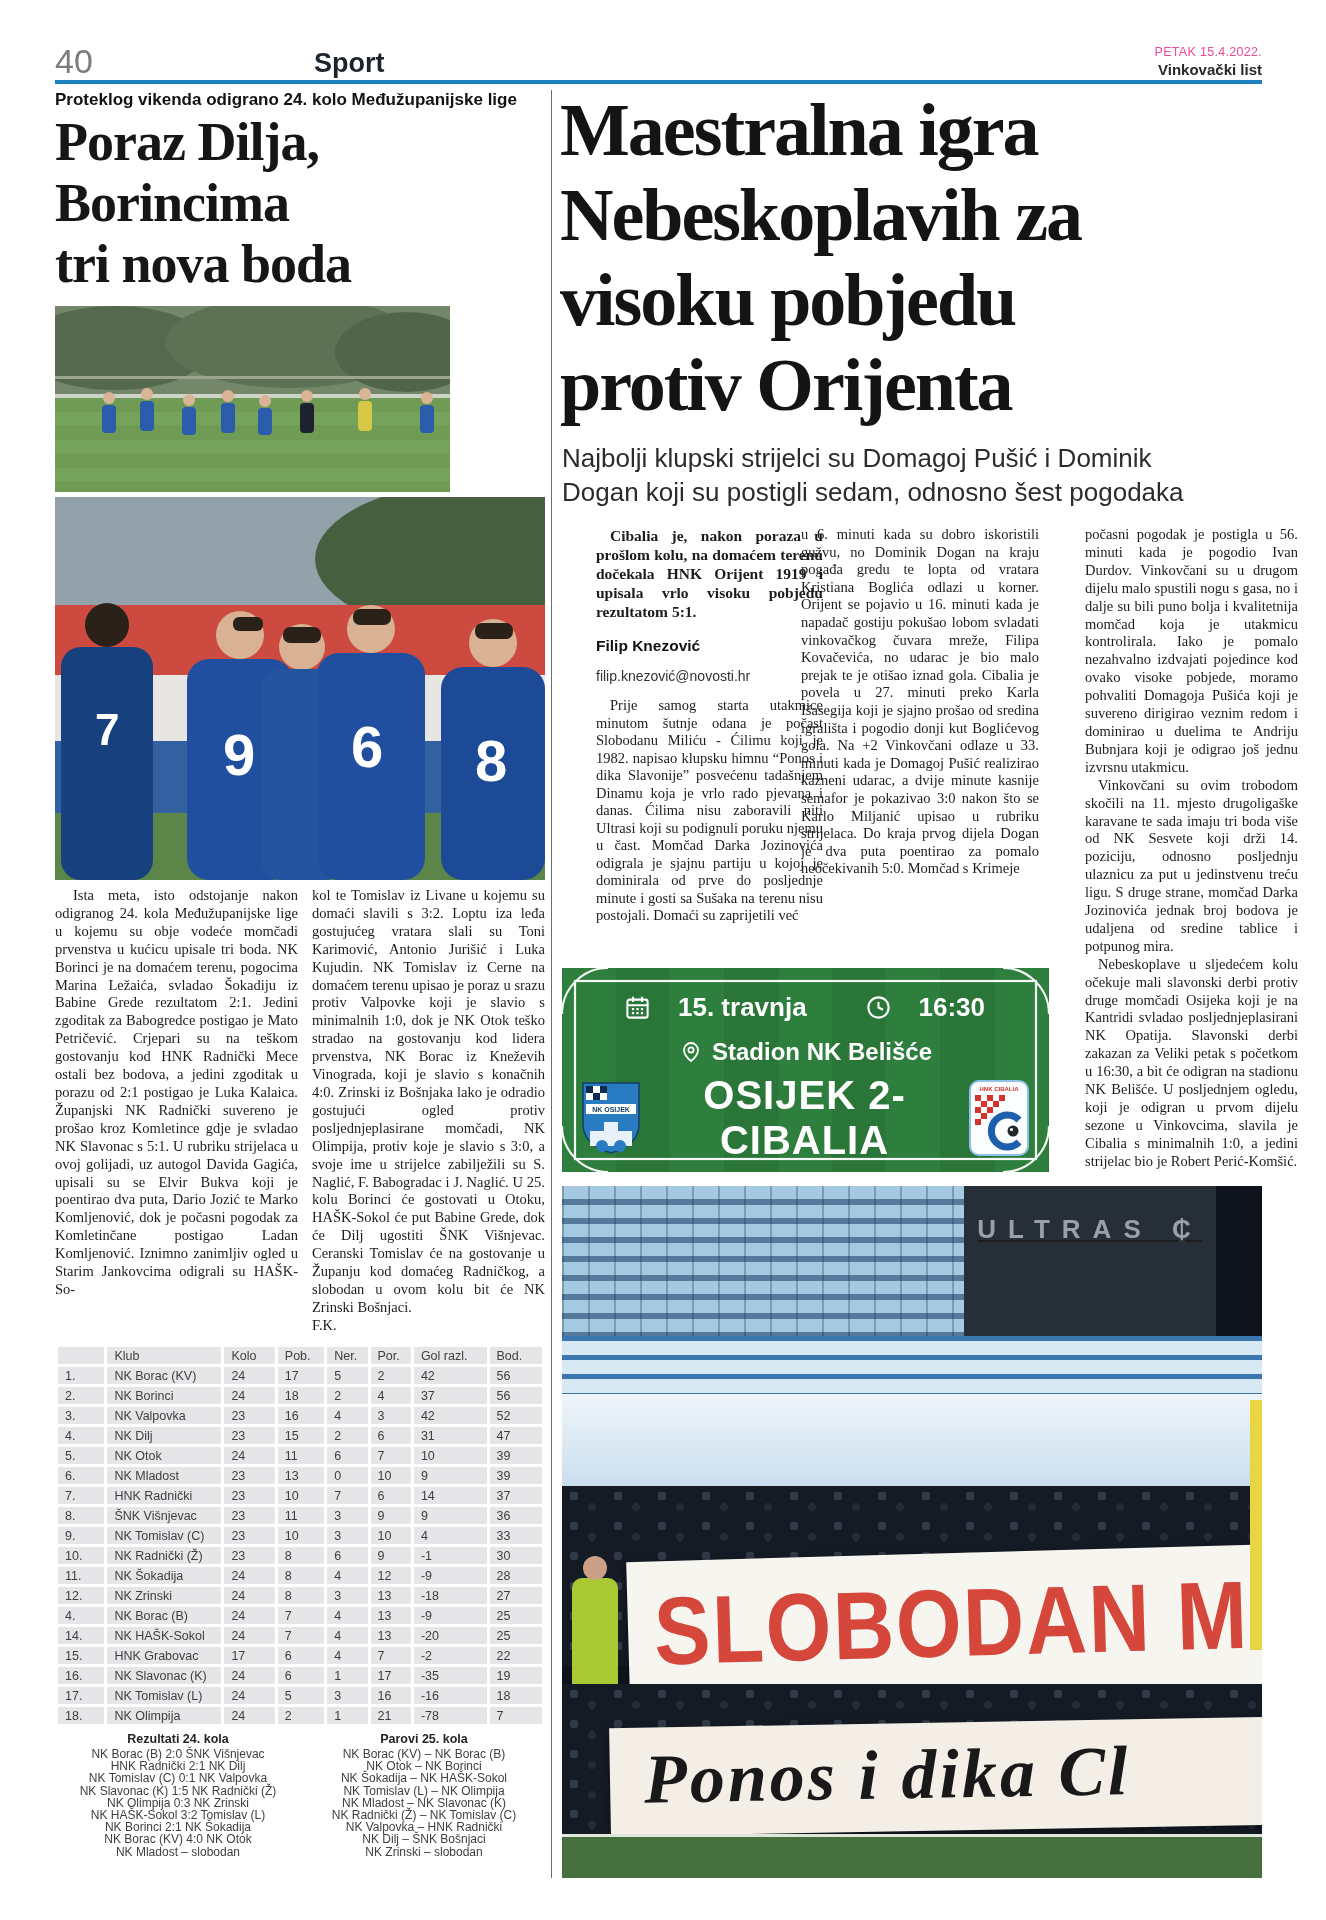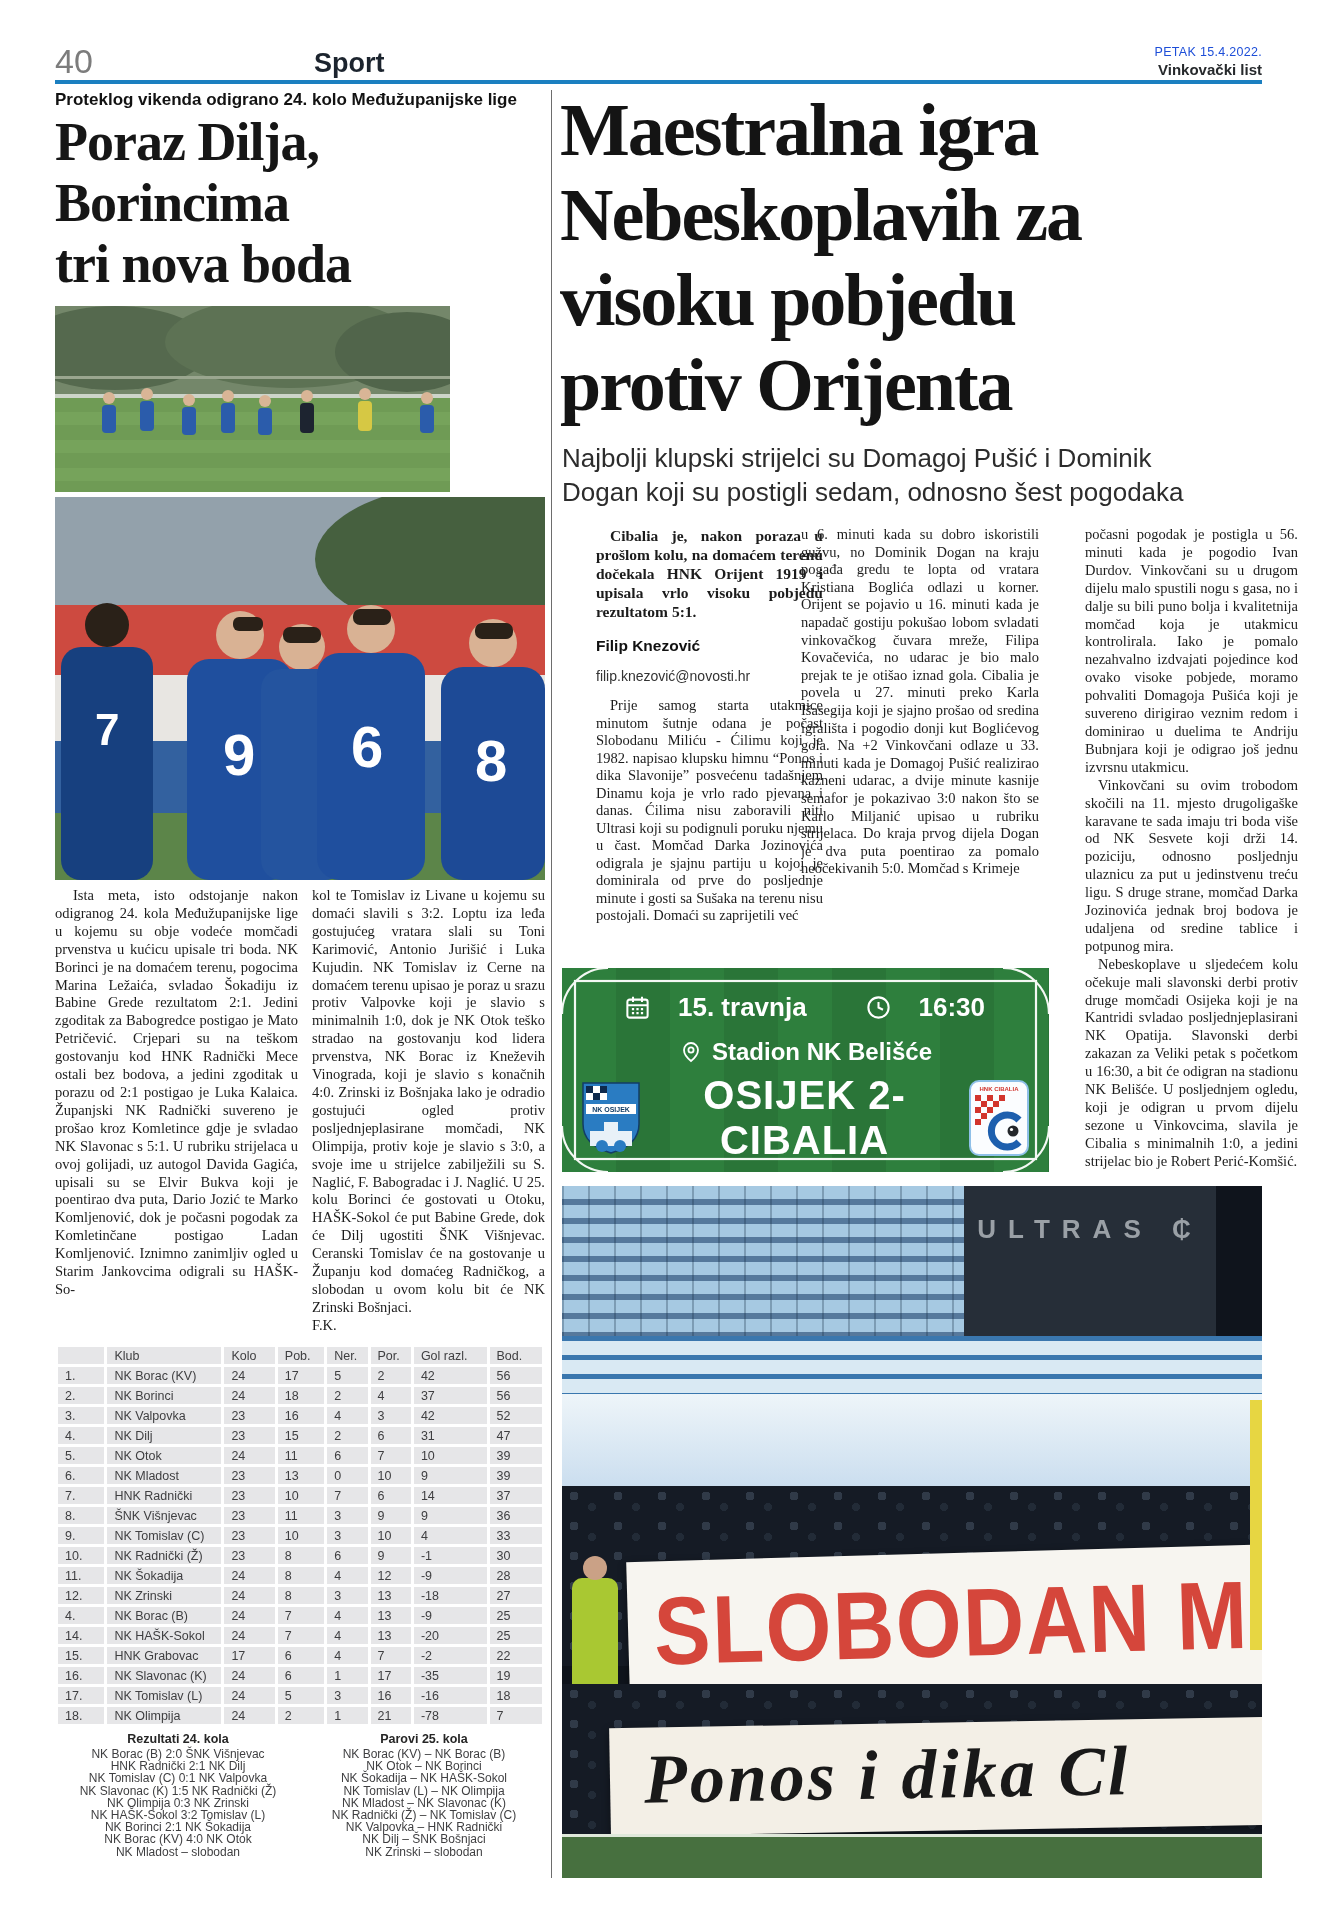--- a/index.html
+++ b/index.html
@@ -4,21 +4,21 @@
 <style>
   html,body{margin:0;padding:0;background:#fff;}
   .page{position:relative;width:1326px;height:1920px;background:#ffffff;overflow:hidden;
         font-family:"Liberation Sans",sans-serif;color:#1d1d1d;}
   .abs{position:absolute;}
 
   
   .page-number{left:55px;top:42px;font-size:34px;color:#7c7c7c;}
   .section-title{left:314px;top:48px;font-size:27px;font-weight:600;color:#1c242e;}
   .edition{right:64px;top:44px;text-align:right;line-height:17px;}
-  .edition .date{font-size:12.5px;color:#1d4ed8;letter-spacing:.3px;padding-left:40px;}
+  .edition .date{font-size:12.5px;color:#ec4899;letter-spacing:.3px;padding-left:40px;}
   .edition .pub{font-size:15px;font-weight:700;color:#26292c;}
   .header-rule{left:55px;top:80px;width:1207px;height:4px;background:#1b7fc0;}
   .column-divider{left:551px;top:90px;width:1px;height:1788px;background:#6d6d6d;}
 
   
   .kicker{left:55px;top:90px;width:492px;font-size:17px;font-weight:700;color:#121212;}
   .l-headline{left:55px;top:112px;width:496px;font-family:"Liberation Serif",serif;font-weight:700;
               font-size:54px;line-height:61px;letter-spacing:-1px;color:#161616;}
   .photo1{left:55px;top:306px;width:395px;height:186px;}
   .photo2{left:55px;top:497px;width:490px;height:383px;}
@@ -70,21 +70,21 @@
            padding:0 20px;box-sizing:border-box;}
   .gb-fixture{flex:1;text-align:center;color:#fff;font-size:40px;font-weight:700;letter-spacing:1px;}
   .crest{flex:0 0 auto;}
 
   
   .stadium{left:562px;top:1186px;width:700px;height:692px;overflow:hidden;background:#0f141c;}
   .seats{position:absolute;left:0;top:0;width:402px;height:150px;
          background-image:repeating-linear-gradient(90deg,rgba(18,40,62,.28) 0 2px,transparent 2px 26px),
                           repeating-linear-gradient(180deg,#a6c9e2 0 13px,#56799c 13px 19px);}
   .ultras-board{position:absolute;left:402px;top:0;width:252px;height:150px;background:#262e38;
-                display:flex;align-items:flex-start;justify-content:center;}
+                display:flex;align-items:flex-start;justify-content:center;text-decoration:underline;}
   .ultras-text{margin-top:28px;color:#9aa0a6;font-size:26px;letter-spacing:12px;font-weight:600;}
   .railing{position:absolute;left:0;top:150px;width:100%;height:58px;
            background:repeating-linear-gradient(180deg,#3a77ae 0 5px,#d9e9f3 5px 19px);}
   .wall{position:absolute;left:0;top:208px;width:100%;height:92px;background:linear-gradient(#eef5f9,#cbdeef);}
   .crowd{position:absolute;left:0;width:100%;background-color:#151b25;
          background-image:radial-gradient(circle 8px at 12px 10px,#303a48 55%,transparent 56%),
                           radial-gradient(circle 7px at 30px 21px,#222b37 55%,transparent 56%);
          background-size:44px 30px;}
   .crowd1{top:300px;height:180px;}
   .crowd2{top:498px;height:160px;}

